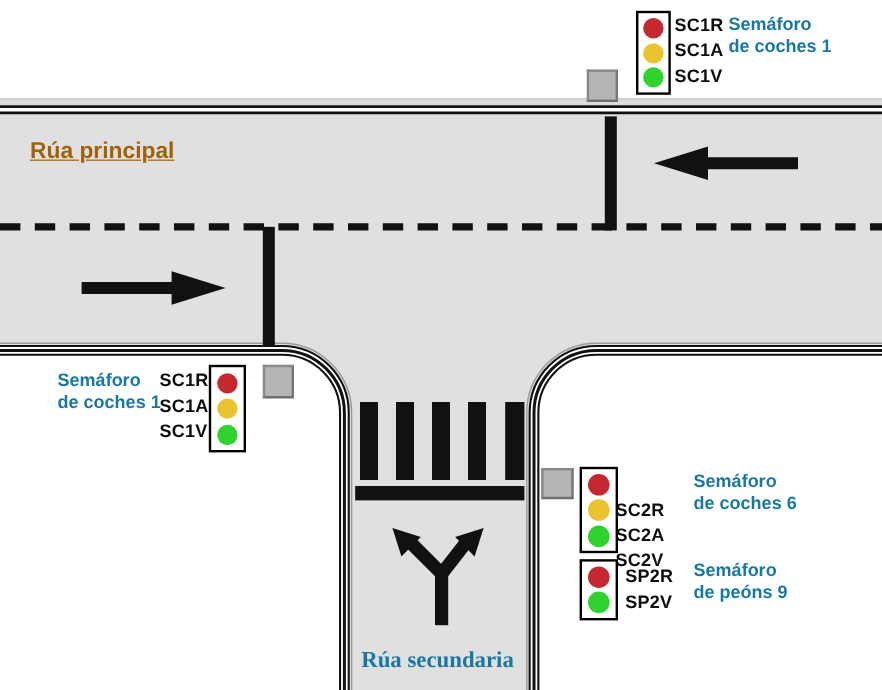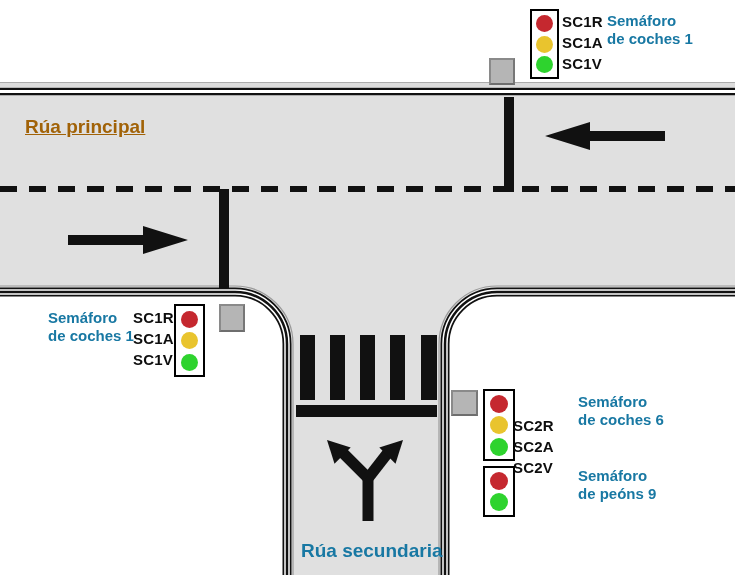--- a/index.html
+++ b/index.html
@@ -126,21 +126,25 @@
   </div>
   <div class="sig-title" style="left: 578px; top: 393px; color: rgb(24, 120, 163);">
     <div>Semáforo</div>
     <div>de coches 6</div>
   </div>
 
   <div class="light-box" style="left:483px;top:466px;width:32px;height:51px;">
     <span class="bulb-lg" style="background: rgb(197, 40, 47);"></span>
     <span class="bulb-lg" style="background: rgb(46, 211, 46);"></span>
   </div>
+  <div class="lbl-col sp2" style="left:521px;top:469px;">
+    <span class="lbl">SP2R</span>
+    <span class="lbl">SP2V</span>
+  </div>
   <div class="sig-title" style="left: 578px; top: 467px; color: rgb(24, 120, 163);">
     <div>Semáforo</div>
     <div>de peóns 9</div>
   </div>
 
   <div class="road-name" style="left: 25px; top: 116px; color: #a16207; text-decoration: underline;">Rúa principal</div>
-  <div class="road-name" style="left: 301px; top: 540px; color: rgb(24, 120, 163);">Rúa secundaria</div>
+  <div class="road-name" style="left: 301px; top: 540px; color: rgb(24, 120, 163); font-family: Liberation Serif, serif;">Rúa secundaria</div>
 
 </div>
 
 </body></html>

